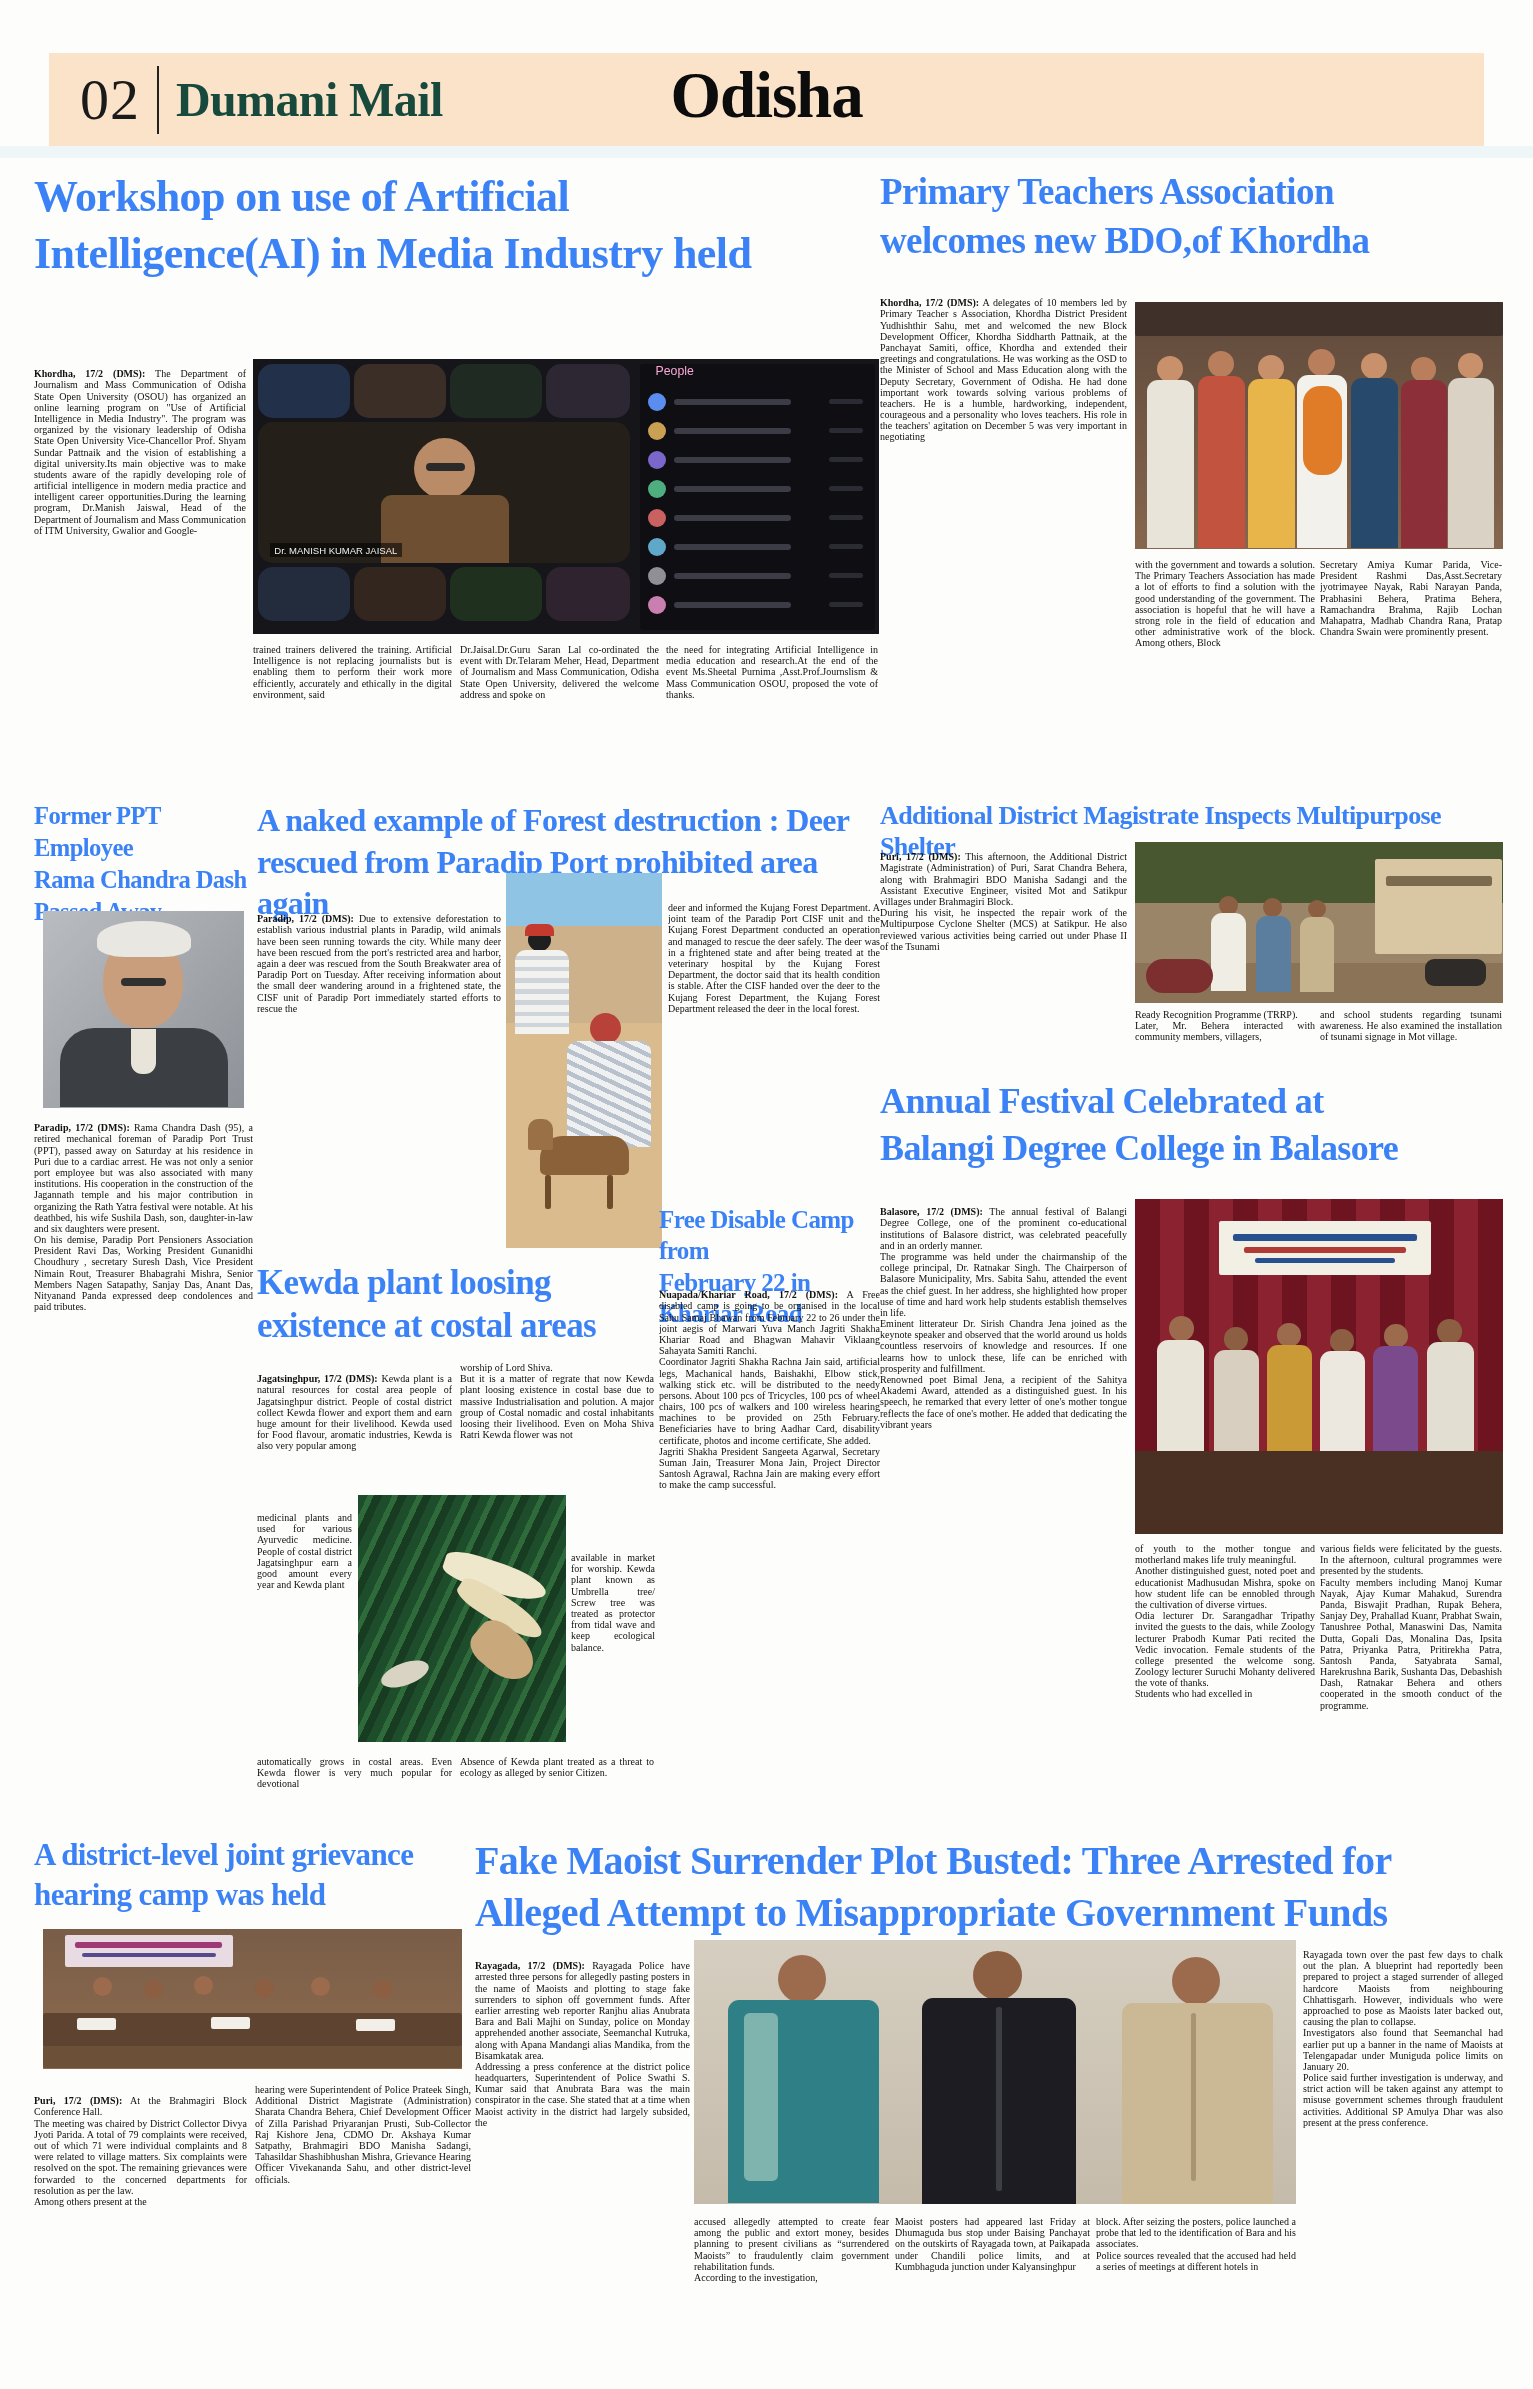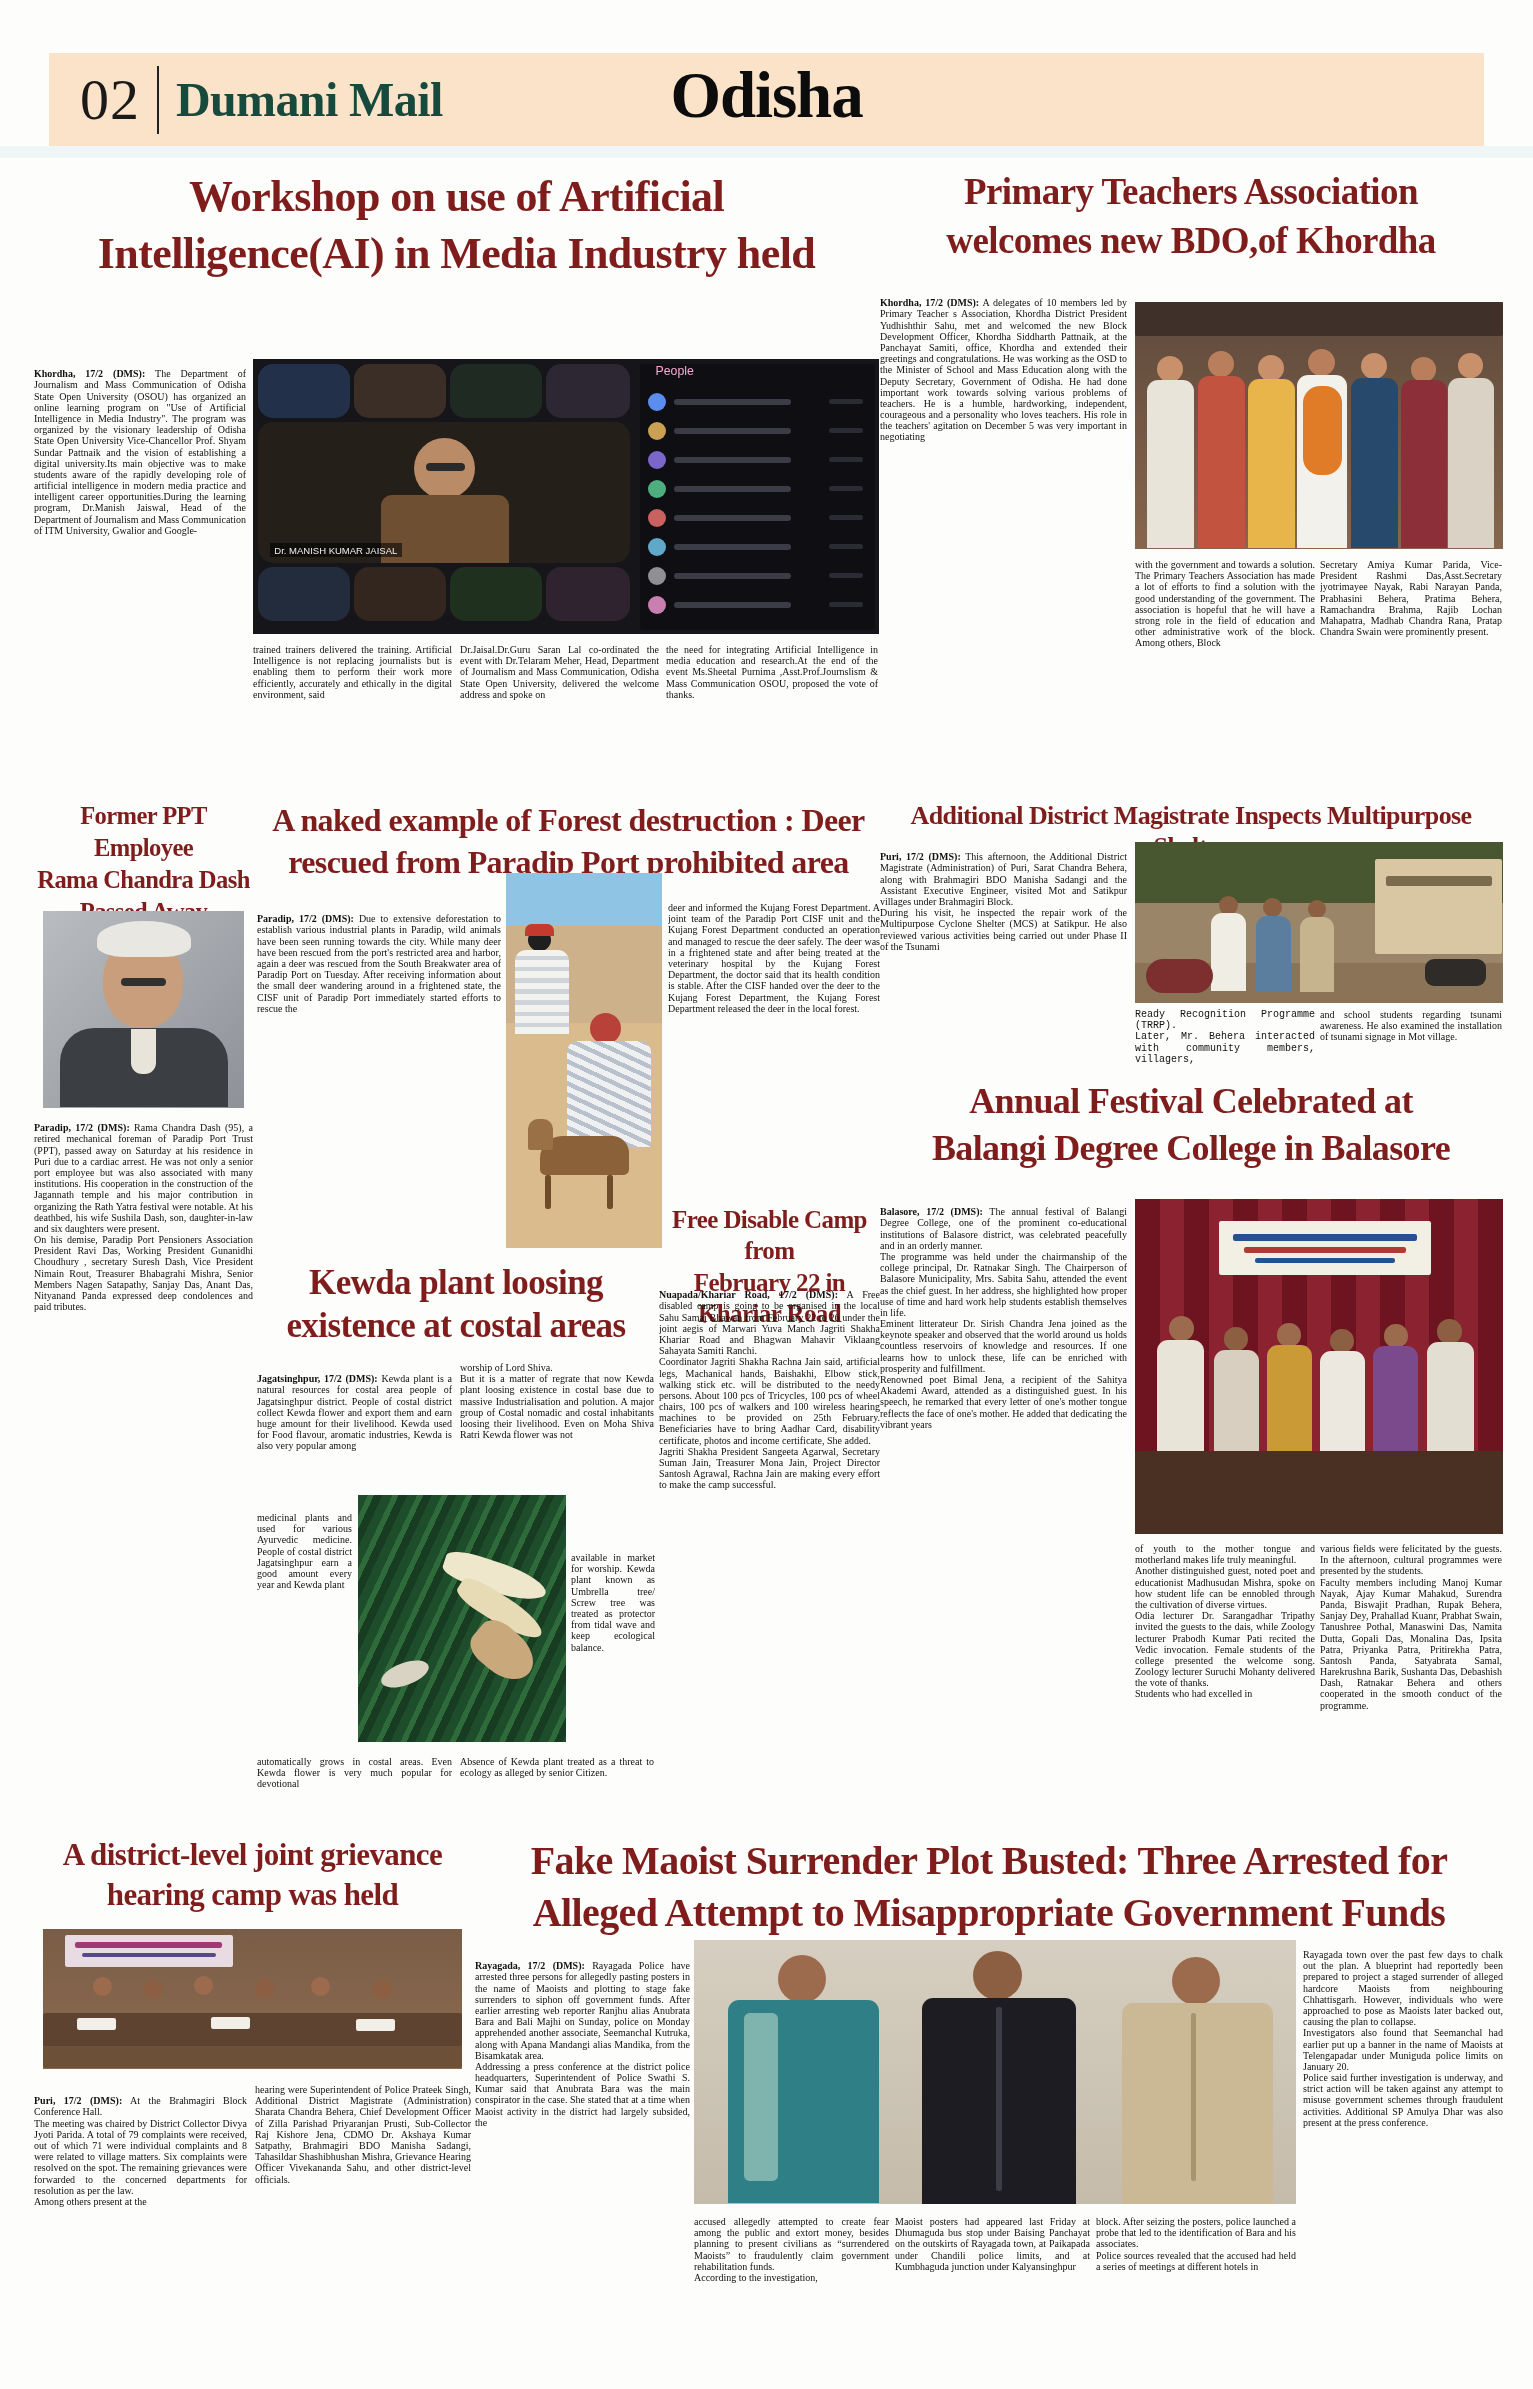--- a/index.html
+++ b/index.html
@@ -9,21 +9,21 @@
   .pageno{font-size:58px;font-weight:400;color:#1a1a1a;letter-spacing:1.1px;}
   .mh-rule{width:1.7px;height:68px;background:#222;margin:0 17px;}
   .paper-name{font-size:48px;font-weight:700;color:#174a3c;letter-spacing:-0.6px;}
   .section-name{position:absolute;left:50%;top:4.5px;transform:translateX(-50%);font-size:65px;font-weight:700;color:#0c0c0c;letter-spacing:-1.1px;}
   .mh-right{position:absolute;right:22.3px;top:15.6px;text-align:center;}
   .mh-city{font-size:24.6px;font-weight:700;}
   .mh-date{font-size:20.7px;font-weight:700;margin-top:3.4px;}
   .subband{position:absolute;left:0;top:146px;width:1533px;height:12.3px;background:#eef6f8;}
 
   .art{position:absolute;}
-  .h1{position:absolute;left:0;width:100%;text-align:center;font-weight:700;white-space:pre-line;letter-spacing:-0.6px;color:#7f1d1d;}
+  .h1{position:absolute;left:0;width:100%;font-weight:700;white-space:pre-line;letter-spacing:-0.6px;color:#3b82f6;}
   .bd{position:absolute;text-align:justify;font-size:10px;line-height:1.12;overflow:hidden;white-space:pre-line;}
   .bd b{font-weight:700;}
   .ph{position:absolute;overflow:hidden;background:#888;}
   .head{position:absolute;border-radius:50%;}
   .torso{position:absolute;border-radius:11.2px 11.2px 0 0;}
   .bar{position:absolute;border-radius:2.2px;}
 
   
   .vc{background:#15151a;}
   .vc .tile{position:absolute;border-radius:15px;}
@@ -157,21 +157,21 @@
     <div class="bar" style="left:251px;top:34px;width:106px;height:10px;background:#7c6a4e;"></div>
     <div class="head" style="left:84px;top:54px;width:19px;height:19px;background:#8c5f43;"></div>
       <div class="torso" style="left:76px;top:71px;width:35px;height:78px;background:#f0ede4;"></div>
     <div class="head" style="left:128px;top:56px;width:19px;height:19px;background:#8c5f43;"></div>
       <div class="torso" style="left:121px;top:74px;width:35px;height:76px;background:#5b7d9e;"></div>
     <div class="head" style="left:173px;top:58px;width:18px;height:18px;background:#8c5f43;"></div>
       <div class="torso" style="left:165px;top:75px;width:34px;height:75px;background:#c6b48e;"></div>
     <div class="bar" style="left:11.2px;top:117px;width:67px;height:34px;background:#7d2f2f;border-radius:17px;"></div>
     <div class="bar" style="left:290px;top:117px;width:61px;height:27px;background:#2e2b28;border-radius:9px;"></div>
   </div>
-  <div class="bd" style="left:255px;top:209px;width:180px;height:67px;font-family:Liberation Mono, monospace;">Ready Recognition Programme (TRRP).
+  <div class="bd" style="left:255px;top:209px;width:180px;height:67px;">Ready Recognition Programme (TRRP).
 Later, Mr. Behera interacted with community members, villagers,</div>
   <div class="bd" style="left:440px;top:209px;width:182px;height:67px;">and school students regarding tsunami awareness. He also examined the installation of tsunami signage in Mot village.</div>
 </div>
 
 <div class="art" style="left:34px;top:800px;width:219px;height:1000px;">
   <div class="h1" style="top:0;font-size:24.6px;line-height:1.3;">Former PPT Employee
 Rama Chandra Dash
 Passed Away</div>
   <div class="ph" style="left:9px;top:111px;width:201px;height:197px;background:linear-gradient(135deg,#b9bdc1,#8e9298);">
     <div class="head" style="left:60px;top:22.3px;width:80px;height:95px;background:#c99e7c;border-radius:50% 50% 46% 46%;"></div>

